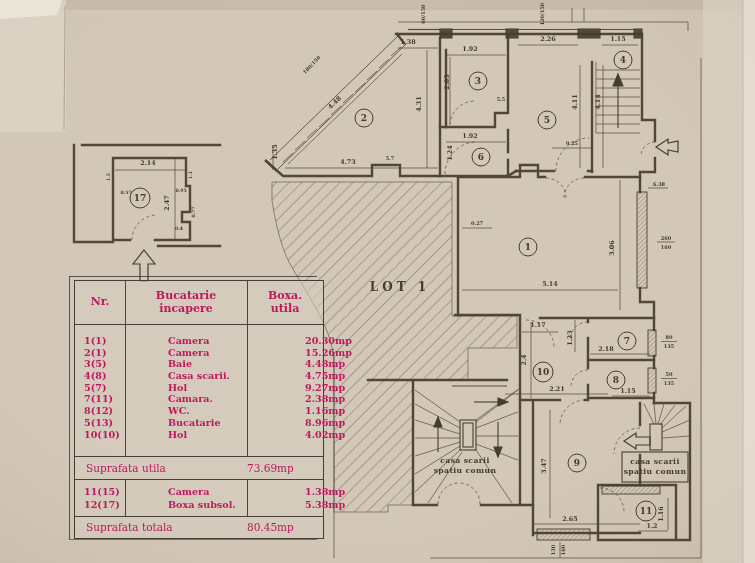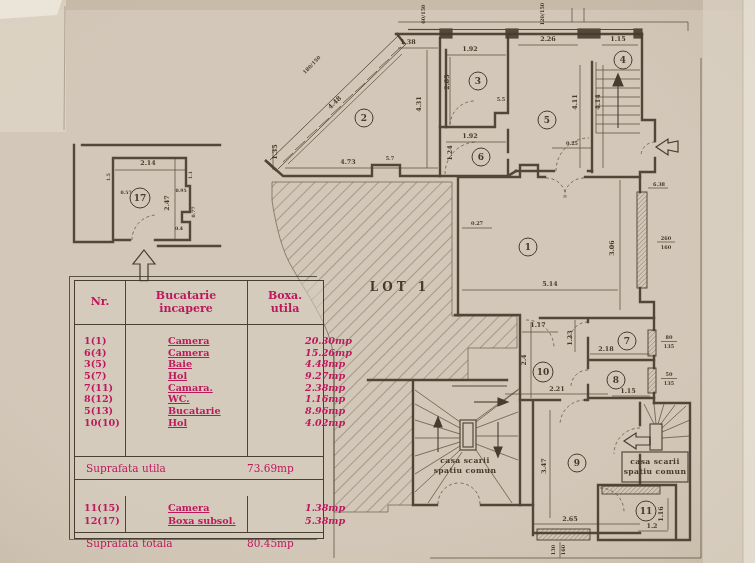--- a/index.html
+++ b/index.html
@@ -24,27 +24,27 @@
     pointer-events:none;
   }
   .t-sec{position:relative;}
   .vline{position:absolute;top:0;bottom:0;width:1.4px;background:rgba(58,48,36,.88);}
   .v1{left:50px;} .v2{left:172px;}
   .t-head{height:43px;border-bottom:1.5px solid rgba(58,48,36,.9);display:grid;grid-template-columns:50px 122px 1fr;align-items:center;}
   .t-head .cell{font-weight:bold;font-size:11px;line-height:12.5px;text-align:center;}
   .t-body{height:132px;padding-top:10px;box-sizing:border-box;border-bottom:1.5px solid rgba(58,48,36,.9);}
   .t-row{display:grid;grid-template-columns:50px 122px 1fr;height:11.7px;font-weight:bold;font-size:9.6px;line-height:11px;gap:29px;}
   .t-row .c-nr{padding-left:9px;}
-  .t-row .c-name{padding-left:14px;text-decoration:underline;}
-  .t-row .c-area{font-style:italic;}
+  .t-row .c-name{padding-left:14px;}
+  .t-row .c-area{}
   .t-sub,.t-total{display:flex;justify-content:space-between;align-items:center;font-weight:normal;font-size:10.5px;}
   .t-sub{height:22px;border-bottom:1.5px solid rgba(58,48,36,.9);}
   .t-sub .lbl,.t-total .lbl{padding-left:11px;}
   .t-sub .val,.t-total .val{width:76px;}
-  .t-extra{height:37px;border-bottom:1.5px solid rgba(58,48,36,.9);padding-top:6px;box-sizing:border-box;margin-top:16px;}
+  .t-extra{height:37px;border-bottom:1.5px solid rgba(58,48,36,.9);padding-top:6px;box-sizing:border-box;}
   .t-extra .t-row{height:12.5px;}
   .t-total{height:20px;gap:17px;}
   
   text{fill:#463b2b;font-family:"DejaVu Serif","Liberation Serif",serif;font-weight:bold;}
   .dim{font-size:6.4px;}
   .dim-s{font-size:5px;}
   .dim-xs{font-size:4.6px;}
   .roomnum{font-size:9px;}
   .lot{font-size:12px;letter-spacing:4px;}
   .casa{font-size:7.6px;letter-spacing:.4px;}
@@ -331,28 +331,33 @@
 
   <div class="t-sec t-body" id="t-body">
     <div class="vline v1"></div>
         <div class="vline v2"></div>
   <div class="t-row">
           <span class="c-nr">1(1)</span>
           <span class="c-name">Camera</span>
           <span class="c-area">20.30mp</span>
         </div>
         <div class="t-row">
-          <span class="c-nr">6(4)</span>
+          <span class="c-nr">2(1)</span>
           <span class="c-name">Camera</span>
           <span class="c-area">15.26mp</span>
         </div>
         <div class="t-row">
           <span class="c-nr">3(5)</span>
           <span class="c-name">Baie</span>
           <span class="c-area">4.48mp</span>
+        </div>
+        <div class="t-row">
+          <span class="c-nr">4(8)</span>
+          <span class="c-name">Casa scarii.</span>
+          <span class="c-area">4.75mp</span>
         </div>
         <div class="t-row">
           <span class="c-nr">5(7)</span>
           <span class="c-name">Hol</span>
           <span class="c-area">9.27mp</span>
         </div>
         <div class="t-row">
           <span class="c-nr">7(11)</span>
           <span class="c-name">Camara.</span>
           <span class="c-area">2.38mp</span>

